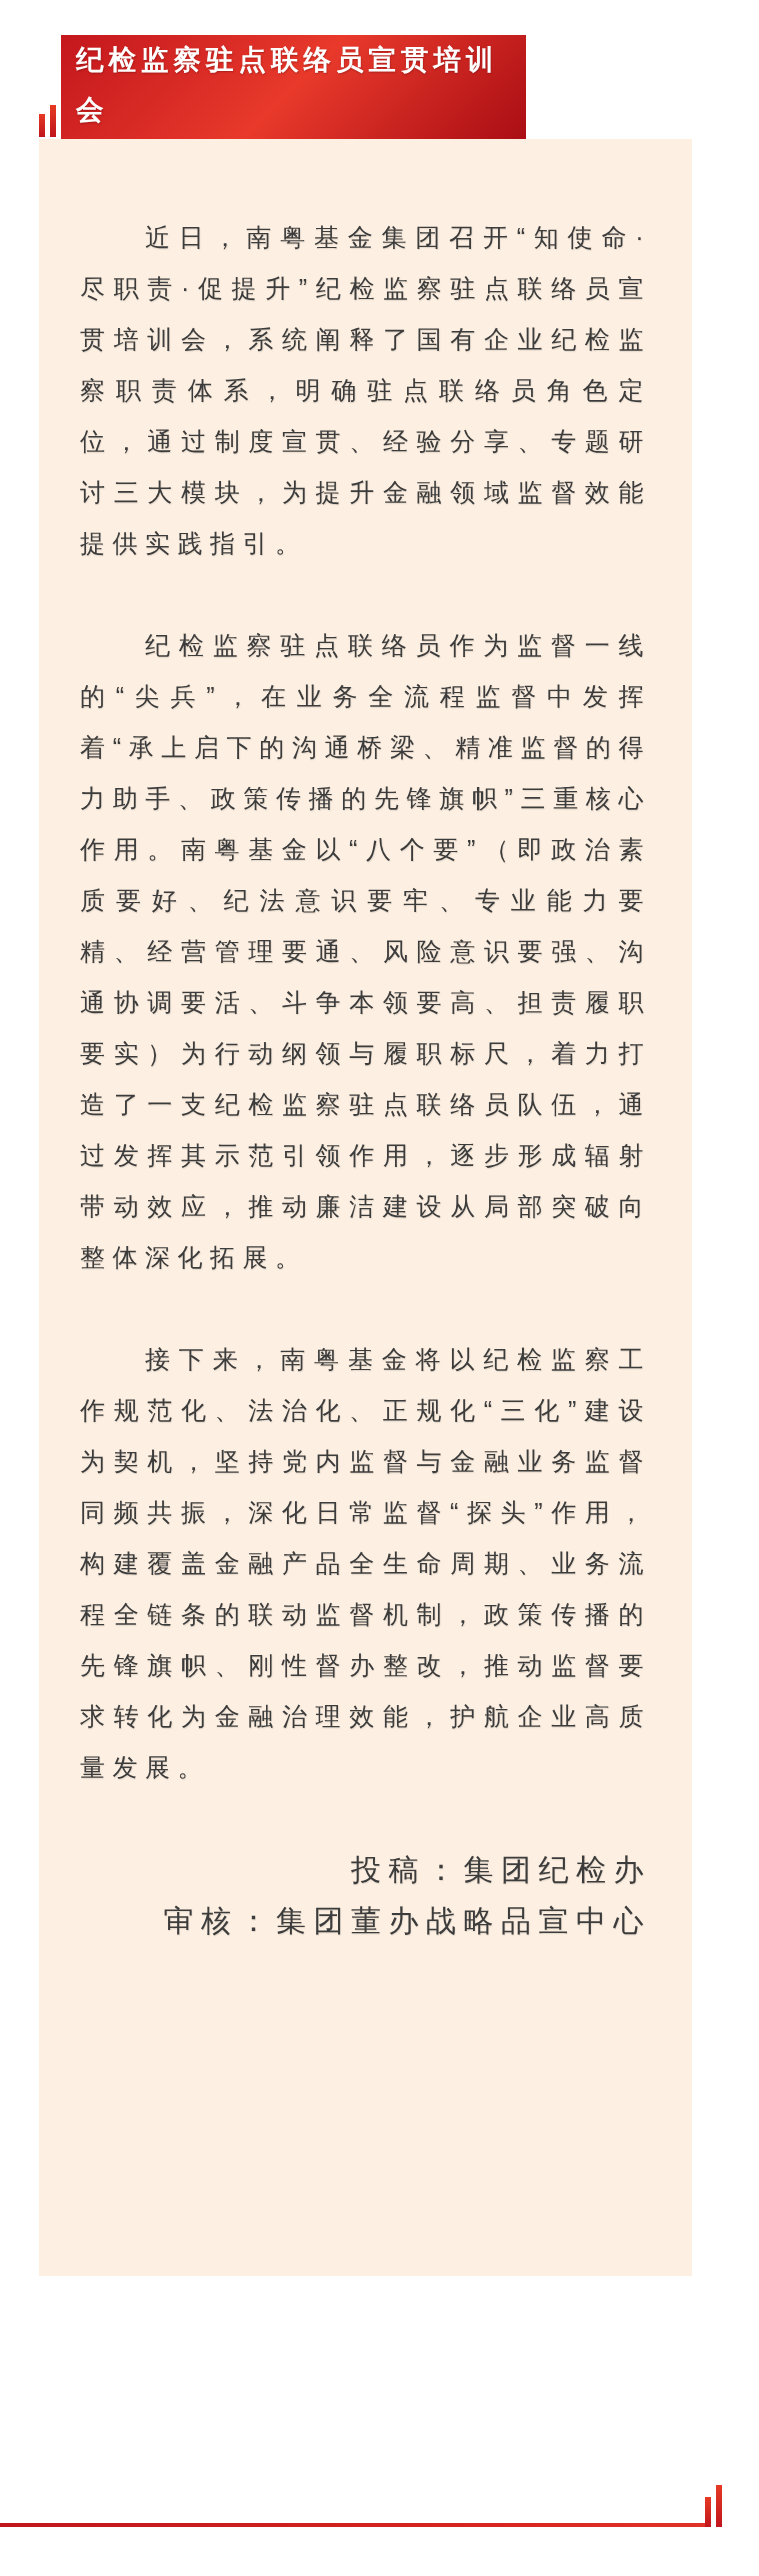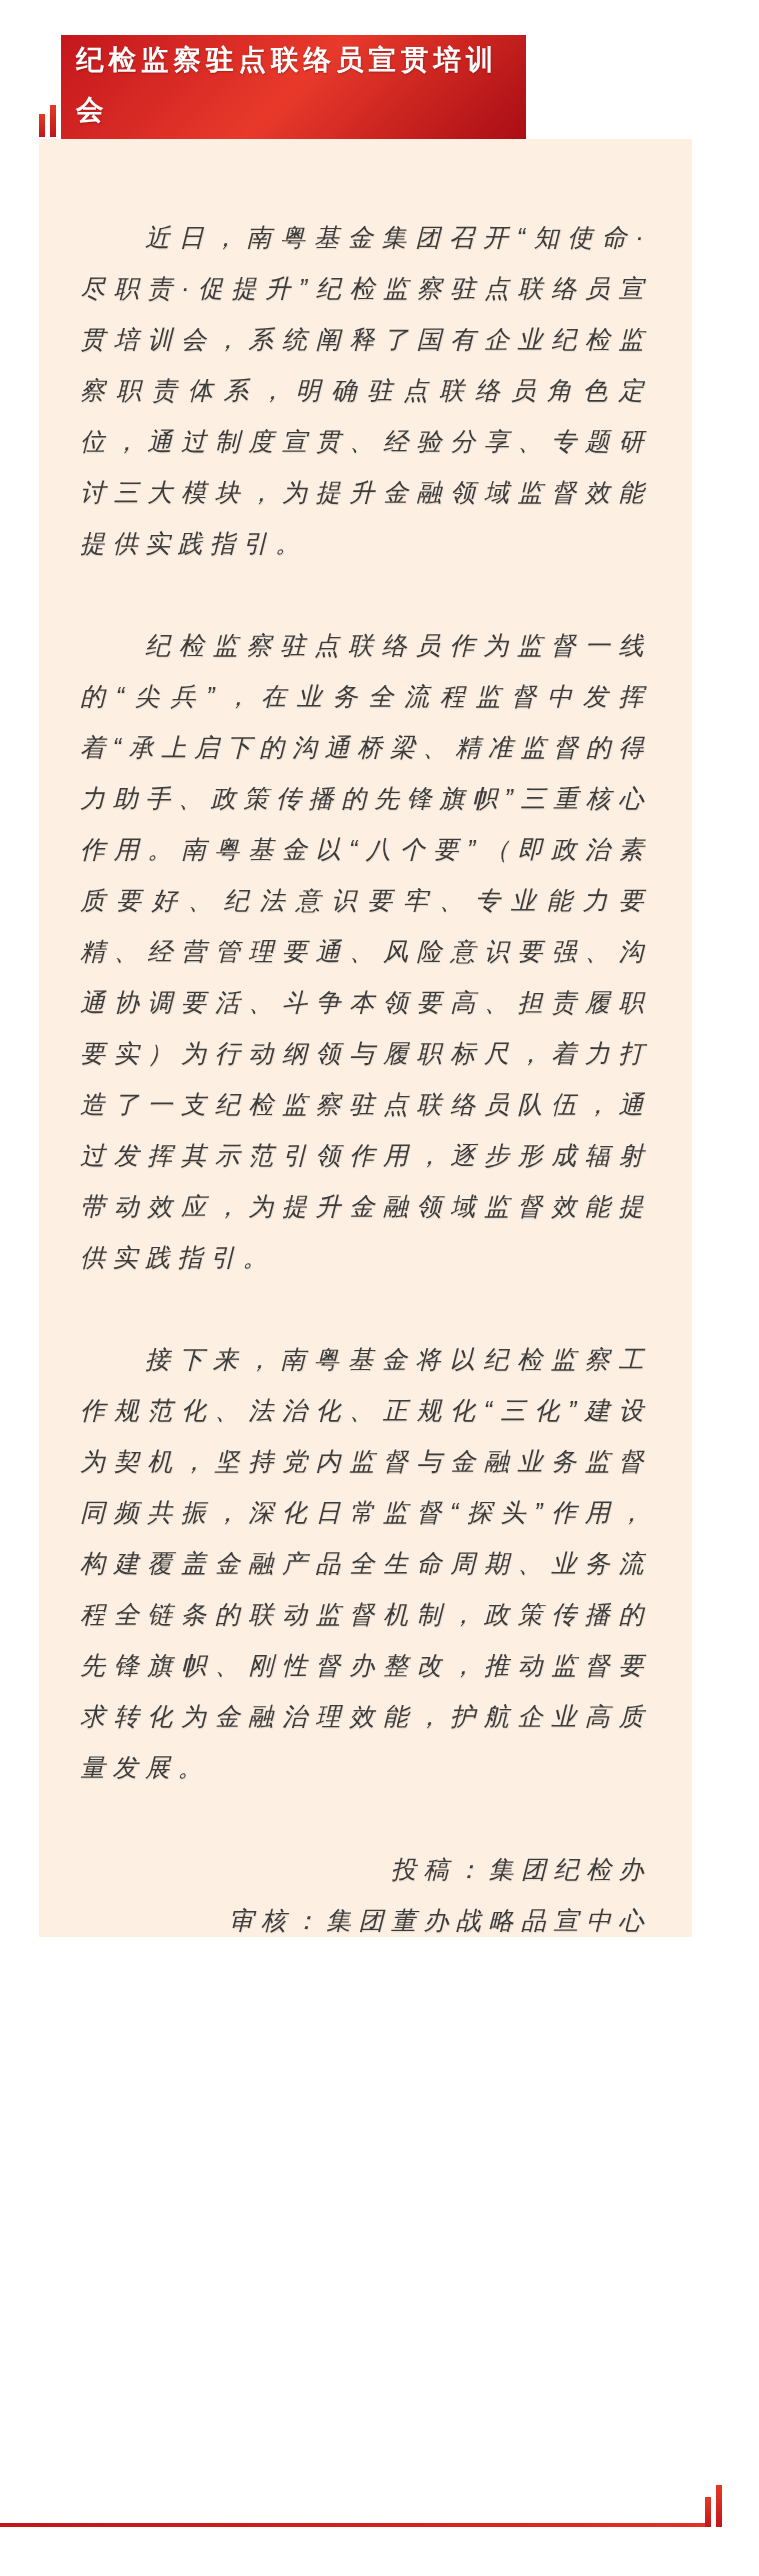--- a/index.html
+++ b/index.html
@@ -41,42 +41,41 @@
   .accent-bar{
     position:absolute;
     background:linear-gradient(180deg,#e63a24 0%,#c0151c 100%);
   }
   .accent-top-short{left:39px; top:114px; width:5.6px;  height:22.5px;}
   .accent-top-tall {left:50px; top:105px; width:5.6px;  height:32px;}
   
   .content{
     position:absolute;
     left:39px; top:139px;
-    width:653px; height:1798px;
+    width:653px; height:2137px;
     background:var(--content-background);
     box-sizing:border-box;
     padding:73px 41px 0 41px;
-    font-style:italic;
   }
   .para{
     margin:0 0 51px 0;
     color:var(--body-text);
     font-size:25px;
     line-height:51px;
     letter-spacing:7.5px;
     text-align:justify;
     text-justify:inter-ideograph;
     text-indent:65px;
     text-shadow:0.6px 1.2px 1.2px rgba(0,0,0,0.12);
   }
   .byline{margin:0;}
   .byline-line{
     margin:0;
     color:var(--body-text);
-    font-size:25px;
+    font-size:30px;
     line-height:51px;
     letter-spacing:7.5px;
     text-align:right;
     text-shadow:0.6px 1.2px 1.2px rgba(0,0,0,0.12);
   }
   
   .bottom-line{
     position:absolute;
     left:0; top:2523px;
     width:710px; height:4.4px;
@@ -92,21 +91,21 @@
 
   <div class="banner">
     <div class="banner-title">纪检监察驻点联络员宣贯培训会</div>
   </div>
 
   <div class="accent-bar accent-top-short"></div>
   <div class="accent-bar accent-top-tall"></div>
 
   <div class="content">
     <p class="para">近日，南粤基金集团召开“知使命·尽职责·促提升”纪检监察驻点联络员宣贯培训会，系统阐释了国有企业纪检监察职责体系，明确驻点联络员角色定位，通过制度宣贯、经验分享、专题研讨三大模块，为提升金融领域监督效能提供实践指引。</p>
-    <p class="para">纪检监察驻点联络员作为监督一线的“尖兵”，在业务全流程监督中发挥着“承上启下的沟通桥梁、精准监督的得力助手、政策传播的先锋旗帜”三重核心作用。南粤基金以“八个要”（即政治素质要好、纪法意识要牢、专业能力要精、经营管理要通、风险意识要强、沟通协调要活、斗争本领要高、担责履职要实）为行动纲领与履职标尺，着力打造了一支纪检监察驻点联络员队伍，通过发挥其示范引领作用，逐步形成辐射带动效应，为提升金融领域监督效能提供实践指引。</p>
+    <p class="para">纪检监察驻点联络员作为监督一线的“尖兵”，在业务全流程监督中发挥着“承上启下的沟通桥梁、精准监督的得力助手、政策传播的先锋旗帜”三重核心作用。南粤基金以“八个要”（即政治素质要好、纪法意识要牢、专业能力要精、经营管理要通、风险意识要强、沟通协调要活、斗争本领要高、担责履职要实）为行动纲领与履职标尺，着力打造了一支纪检监察驻点联络员队伍，通过发挥其示范引领作用，逐步形成辐射带动效应，推动廉洁建设从局部突破向整体深化拓展。</p>
     <p class="para">接下来，南粤基金将以纪检监察工作规范化、法治化、正规化“三化”建设为契机，坚持党内监督与金融业务监督同频共振，深化日常监督“探头”作用，构建覆盖金融产品全生命周期、业务流程全链条的联动监督机制，政策传播的先锋旗帜、刚性督办整改，推动监督要求转化为金融治理效能，护航企业高质量发展。</p>
     <div class="byline">
       <p class="byline-line">投稿：集团纪检办</p>
       <p class="byline-line">审核：集团董办战略品宣中心</p>
     </div>
   </div>
 
   <div class="bottom-line"></div>
   <div class="accent-bar accent-bottom-short"></div>
   <div class="accent-bar accent-bottom-tall"></div>

